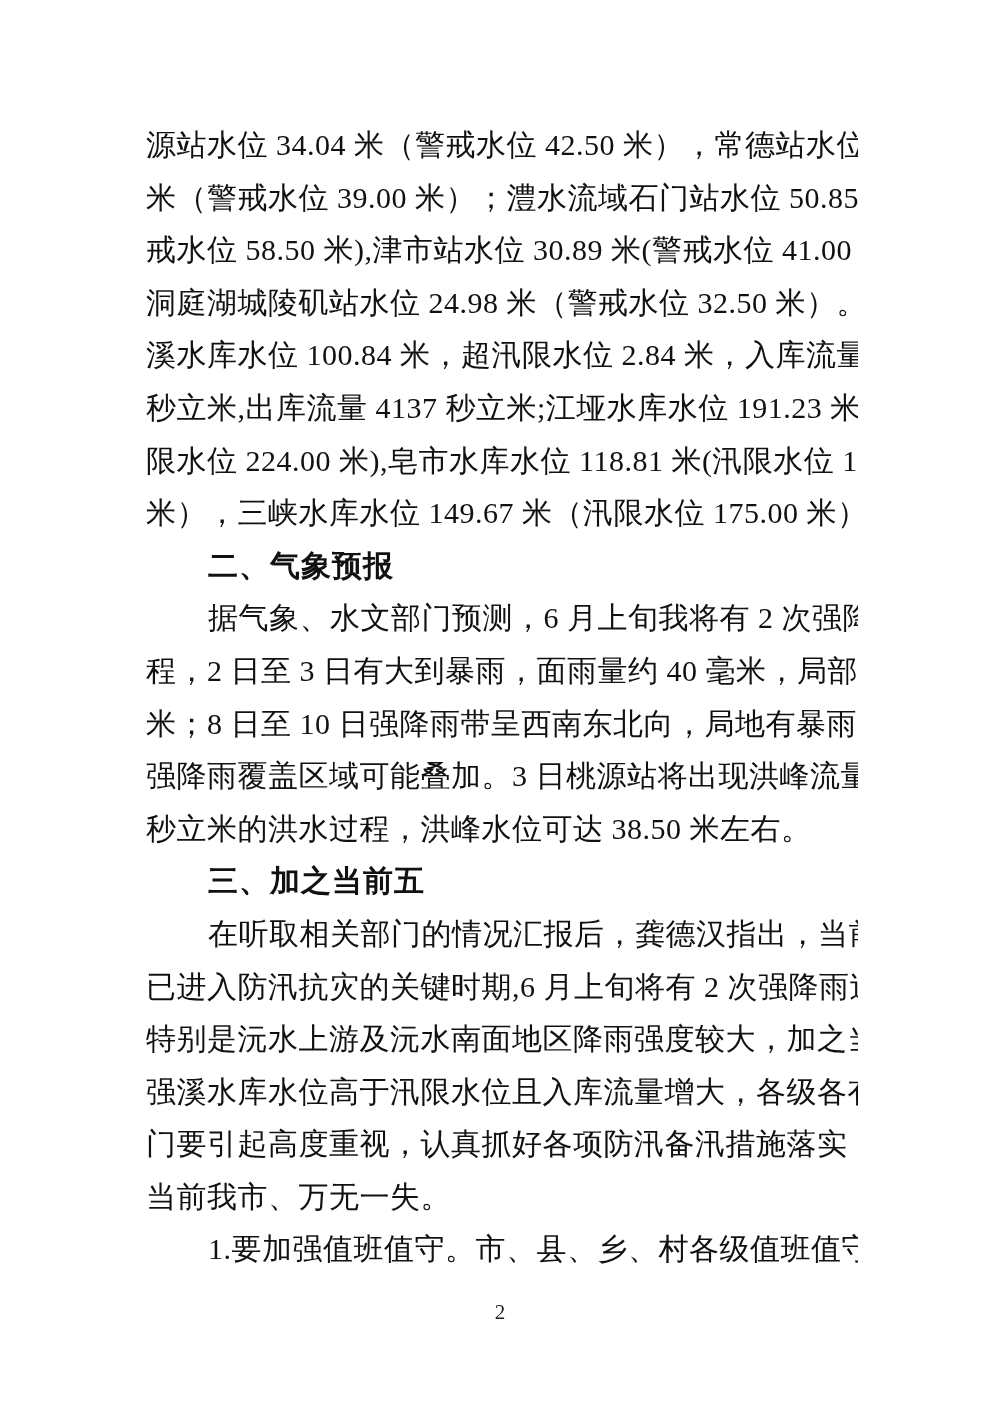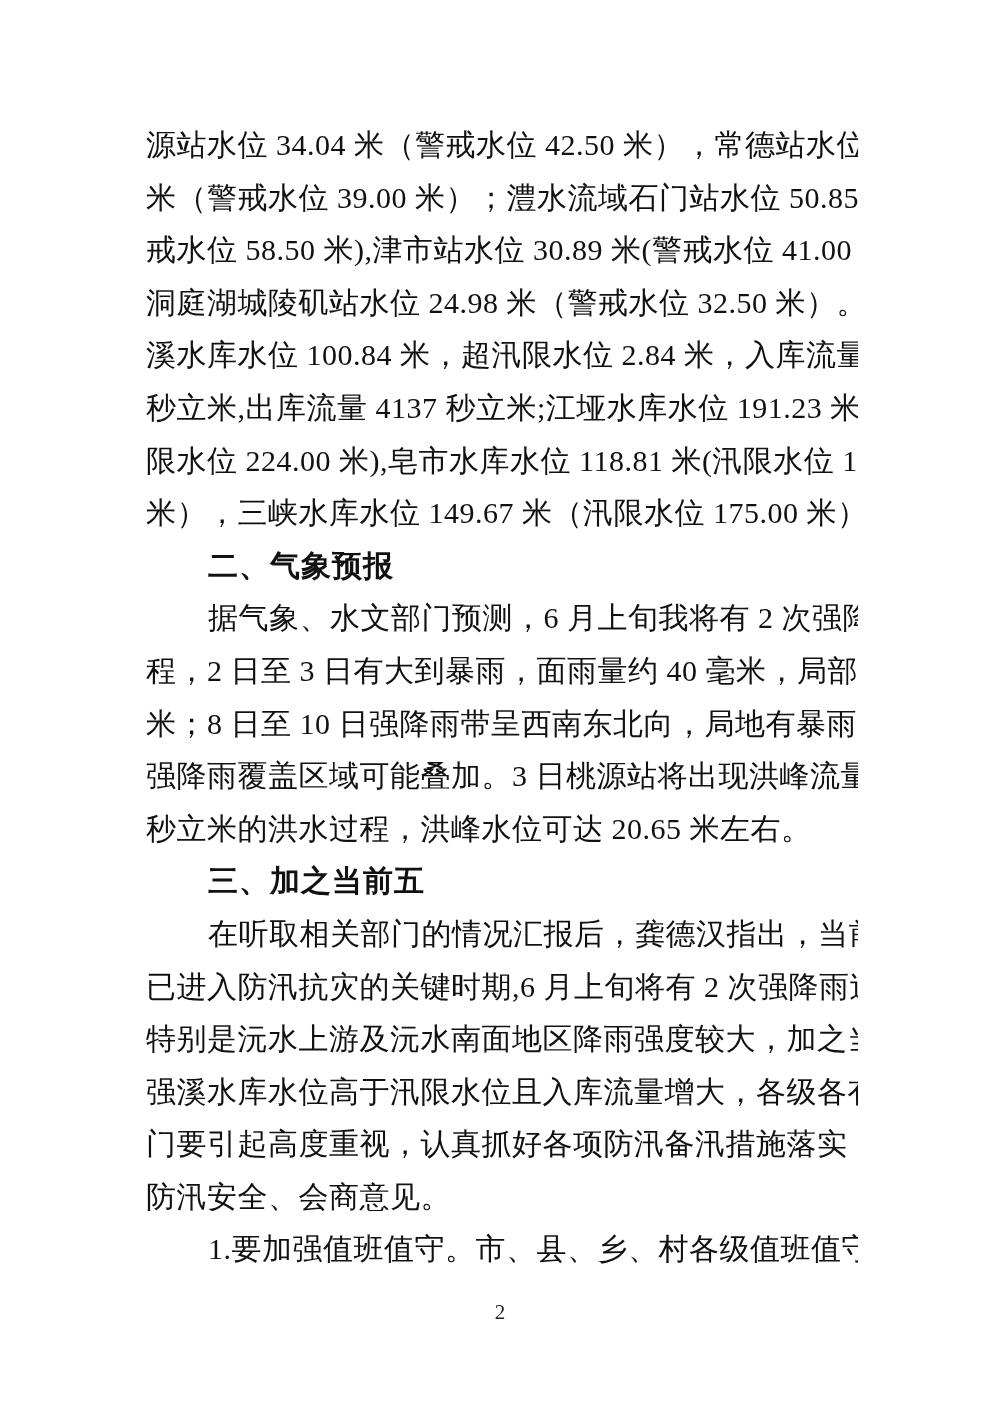--- a/index.html
+++ b/index.html
@@ -70,24 +70,24 @@
     <div class="line">洞庭湖城陵矶站水位 24.98 米（警戒水位 32.50 米）。五强</div>
     <div class="line">溪水库水位 100.84 米，超汛限水位 2.84 米，入库流量 5110</div>
     <div class="line">秒立米,出库流量 4137 秒立米;江垭水库水位 191.23 米（汛</div>
     <div class="line">限水位 224.00 米),皂市水库水位 118.81 米(汛限水位 125.00</div>
     <div class="line end">米），三峡水库水位 149.67 米（汛限水位 175.00 米）。</div>
     <div class="line heading">二、气象预报</div>
     <div class="line indent">据气象、水文部门预测，6 月上旬我将有 2 次强降雨过</div>
     <div class="line">程，2 日至 3 日有大到暴雨，面雨量约 40 毫米，局部 90 毫</div>
     <div class="line">米；8 日至 10 日强降雨带呈西南东北向，局地有暴雨。两轮</div>
     <div class="line">强降雨覆盖区域可能叠加。3 日桃源站将出现洪峰流量 9000</div>
-    <div class="line end">秒立米的洪水过程，洪峰水位可达 20.65 米左右。</div>
+    <div class="line end">秒立米的洪水过程，洪峰水位可达 38.50 米左右。</div>
     <div class="line heading">三、加之当前五</div>
     <div class="line indent">在听取相关部门的情况汇报后，龚德汉指出，当前我市</div>
     <div class="line">已进入防汛抗灾的关键时期,6 月上旬将有 2 次强降雨过程，</div>
     <div class="line">特别是沅水上游及沅水南面地区降雨强度较大，加之当前五</div>
     <div class="line">强溪水库水位高于汛限水位且入库流量增大，各级各有关部</div>
     <div class="line">门要引起高度重视，认真抓好各项防汛备汛措施落实，确保</div>
-    <div class="line end">防汛安全、会商意见。</div>
+    <div class="line end">当前我市、万无一失。</div>
     <div class="line indent">1.要加强值班值守。市、县、乡、村各级值班值守责任</div>
   </div>
   <div class="page-number">2</div>
 </div>
 
 </body></html>

